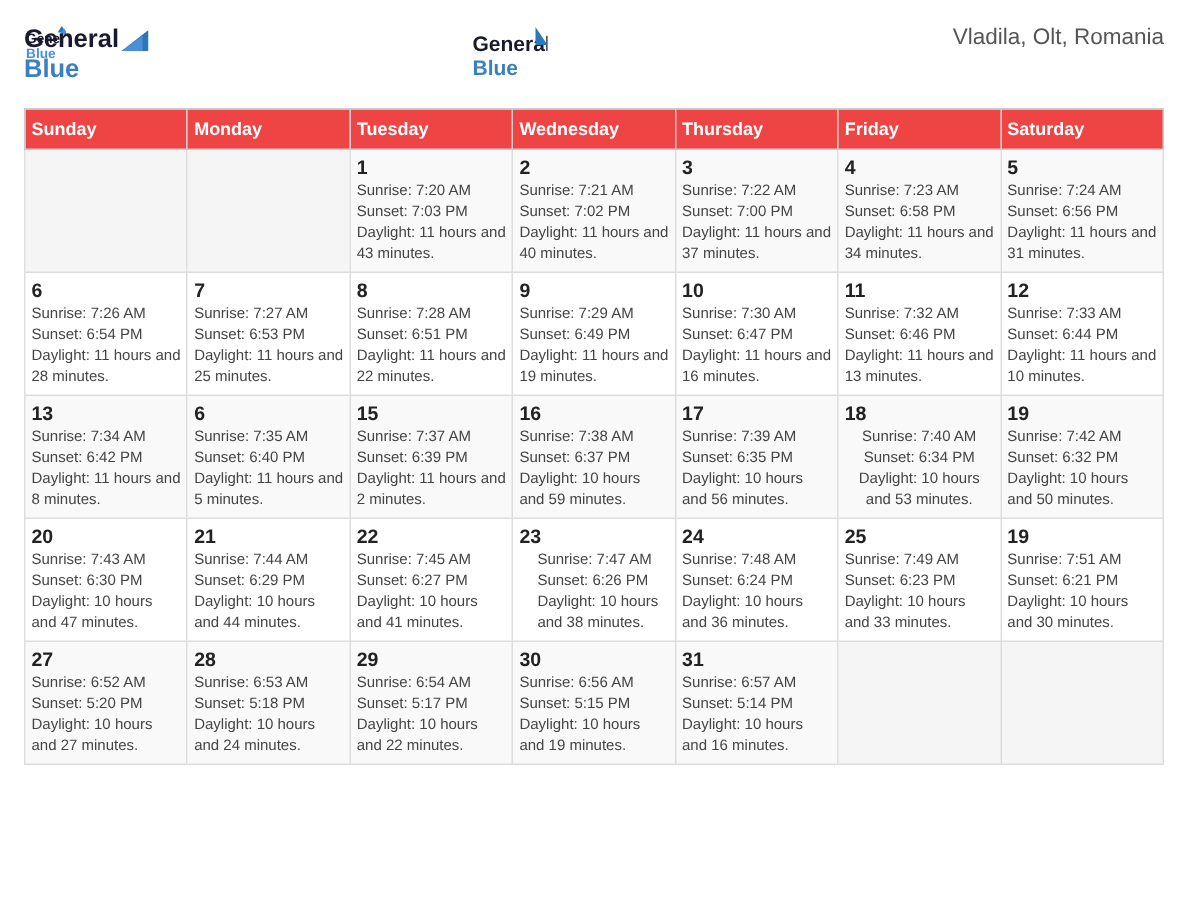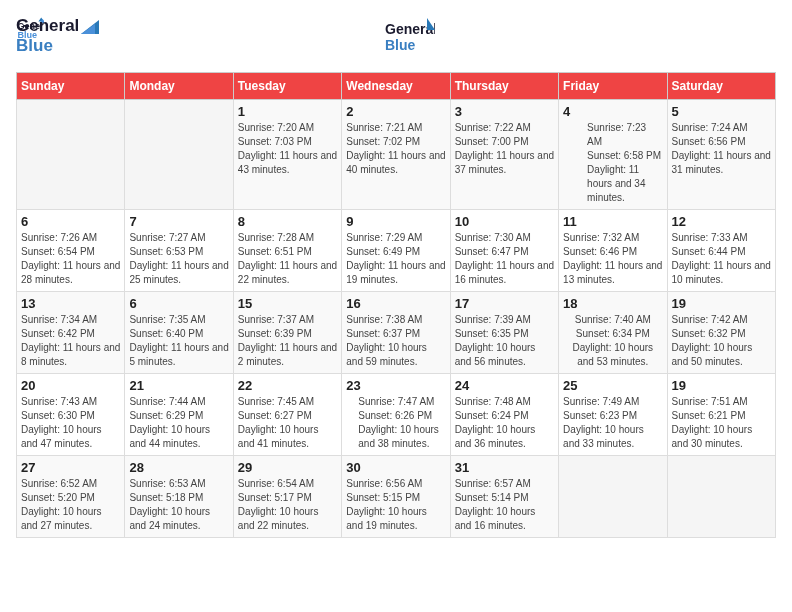--- a/index.html
+++ b/index.html
@@ -92,20 +92,21 @@
 
   </div>
   <div style="display:flex;align-items:center;gap:6px;">
     <svg width="50" height="44" viewBox="0 0 50 44" xmlns="http://www.w3.org/2000/svg">
       <text x="0" y="18" font-size="14" font-weight="bold" fill="#1a1a2e">General</text>
       <text x="0" y="34" font-size="14" font-weight="bold" fill="#3a7fc1">Blue</text>
       <polygon points="42,2 50,14 42,14" fill="#2979b8"></polygon>
     </svg>
   </div>
   <div class="title-block">
+    <div class="location">Vladila, Olt, Romania</div>
   </div>
 </div>
 
 <table>
   <thead>
     <tr id="weekday-header">
         <th>Sunday</th>
         <th>Monday</th>
         <th>Tuesday</th>
         <th>Wednesday</th>
@@ -131,21 +132,21 @@
 Daylight: 11 hours and 40 minutes.</div>
         </td>
         <td>
           <div class="day-number">3</div>
           <div class="day-info" style="white-space: pre-line;">Sunrise: 7:22 AM
 Sunset: 7:00 PM
 Daylight: 11 hours and 37 minutes.</div>
         </td>
         <td>
           <div class="day-number">4</div>
-          <div class="day-info" style="white-space: pre-line; margin-left: 24px;">Sunrise: 7:23 AM
+          <div class="day-info" style="white-space: pre-line;">Sunrise: 7:23 AM
 Sunset: 6:58 PM
 Daylight: 11 hours and 34 minutes.</div>
         </td>
         <td>
           <div class="day-number">5</div>
           <div class="day-info" style="white-space: pre-line;">Sunrise: 7:24 AM
 Sunset: 6:56 PM
 Daylight: 11 hours and 31 minutes.</div>
         </td>
       </tr>

